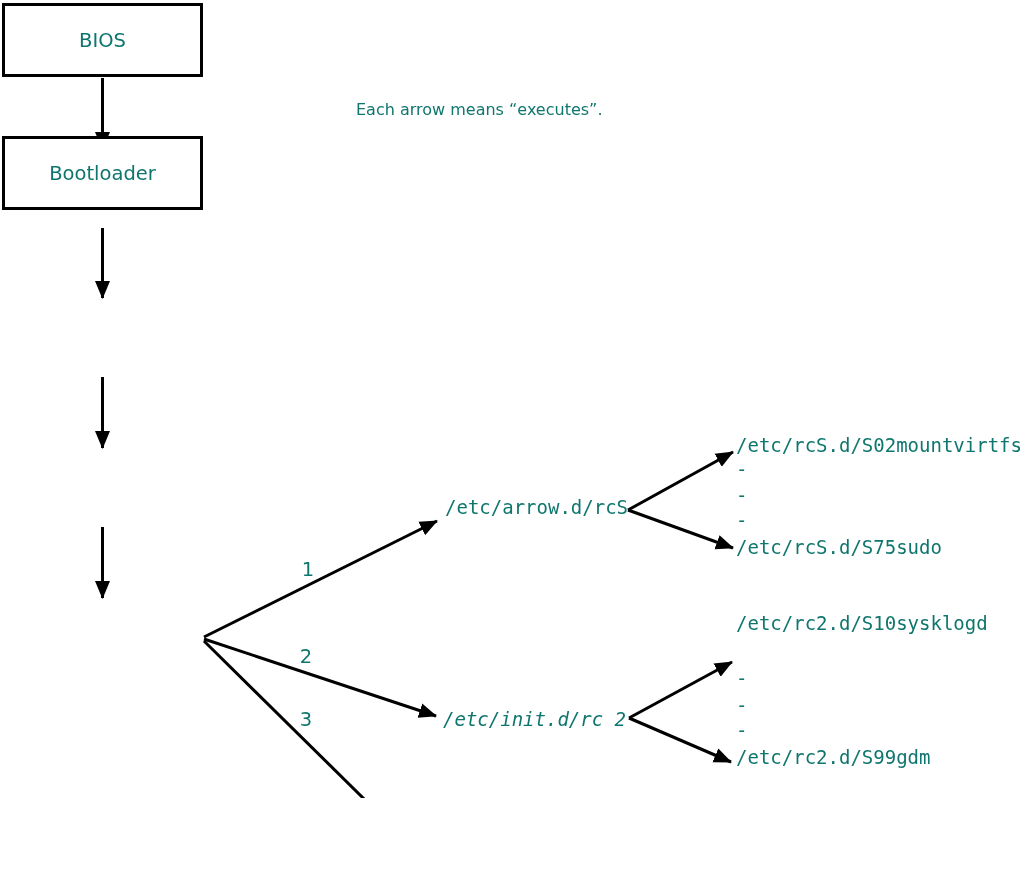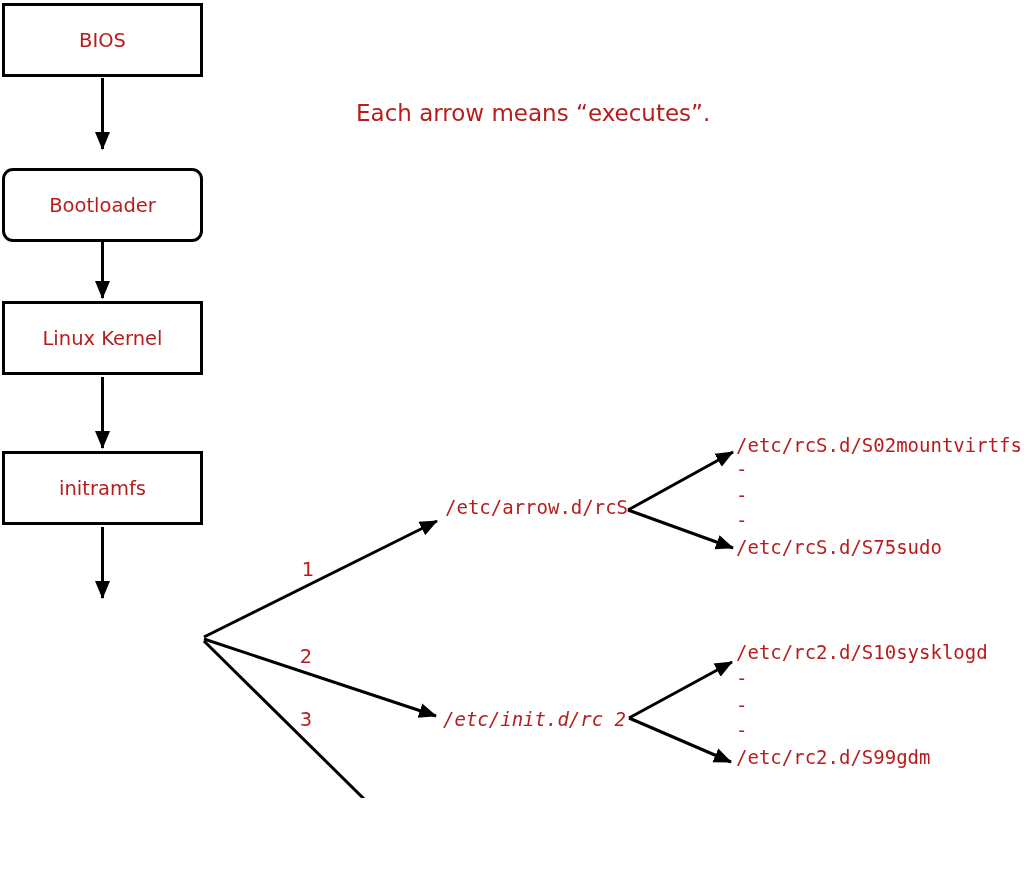--- a/index.html
+++ b/index.html
@@ -6,38 +6,38 @@
     margin: 0;
     padding: 0;
     background: #ffffff;
   }
   #stage {
     position: relative;
     width: 1024px;
     height: 798px;
     background: #ffffff;
     font-family: "DejaVu Sans", sans-serif;
-    color: #b91c1c;
+    color: #0f766e;
     overflow: hidden;
   }
   .node {
     position: absolute;
     left: 2px;
     width: 195px;
     height: 68px;
     border: 3px solid #000000;
     background: #ffffff;
     display: flex;
     align-items: center;
     justify-content: center;
     font-size: 19.5px;
     box-sizing: content-box;
   }
   #node-bios        { top: 3px; }
-  #node-bootloader  { top: 168px; border-radius: 11px; }
+  #node-bootloader  { top: 136px; }
   #node-kernel      { top: 301px; }
   #node-initramfs   { top: 451px; }
   #node-init        { top: 601px; }
 
   #arrow-layer {
     position: absolute;
     left: 0;
     top: 0;
     width: 1024px;
     height: 875px;
@@ -45,21 +45,21 @@
   }
   #arrow-layer line {
     stroke: #000000;
     stroke-width: 3;
   }
 
   .caption {
     position: absolute;
     left: 356px;
     top: 100px;
-    font-size: 23px;
+    font-size: 16px;
     white-space: nowrap;
   }
 
   .branch-label {
     position: absolute;
     width: 22px;
     text-align: center;
     font-size: 19.5px;
   }
   #branch-label-1 { left: 297px; top: 558px; }
@@ -77,21 +77,21 @@
   #script-rc2   { left: 443px; top: 708px; font-style: italic; }
   #script-getty { left: 448px; top: 849px; }
 
   .rcS-item, .rc2-item { left: 736px; }
   #rcs-item-0 { top: 434px; }
   #rcs-item-1 { top: 458px; }
   #rcs-item-2 { top: 484px; }
   #rcs-item-3 { top: 509px; }
   #rcs-item-4 { top: 536px; }
 
-  #rc2-item-0 { top: 641px; }
+  #rc2-item-0 { top: 612px; }
   #rc2-item-1 { top: 667px; }
   #rc2-item-2 { top: 694px; }
   #rc2-item-3 { top: 719px; }
   #rc2-item-4 { top: 746px; }
 </style>
 </head>
 <body>
 
 <div id="stage">
 
@@ -117,26 +117,20 @@
     <line x1="629" y1="718" x2="732" y2="662" marker-end="url(#ah)"></line>
     <line x1="629" y1="718" x2="731" y2="762" marker-end="url(#ah)"></line>
   </svg>
 
   <div class="node" id="node-bios">
     <span>BIOS</span>
   </div>
   <div class="node" id="node-bootloader">
     <span>Bootloader</span>
   </div>
-  <div class="node" id="node-kernel">
-    <span>Linux Kernel</span>
-  </div>
-  <div class="node" id="node-initramfs">
-    <span>initramfs</span>
-  </div>
 
   <div class="caption">Each arrow means “executes”.</div>
 
   <div class="branch-label" id="branch-label-1">1</div>
   <div class="branch-label" id="branch-label-2">2</div>
   <div class="branch-label" id="branch-label-3">3</div>
 
   <div class="mono" id="script-rcs">/etc/arrow.d/rcS</div>
   <div class="mono" id="script-rc2">/etc/init.d/rc 2</div>
   <div class="mono" id="script-getty">getty</div>

